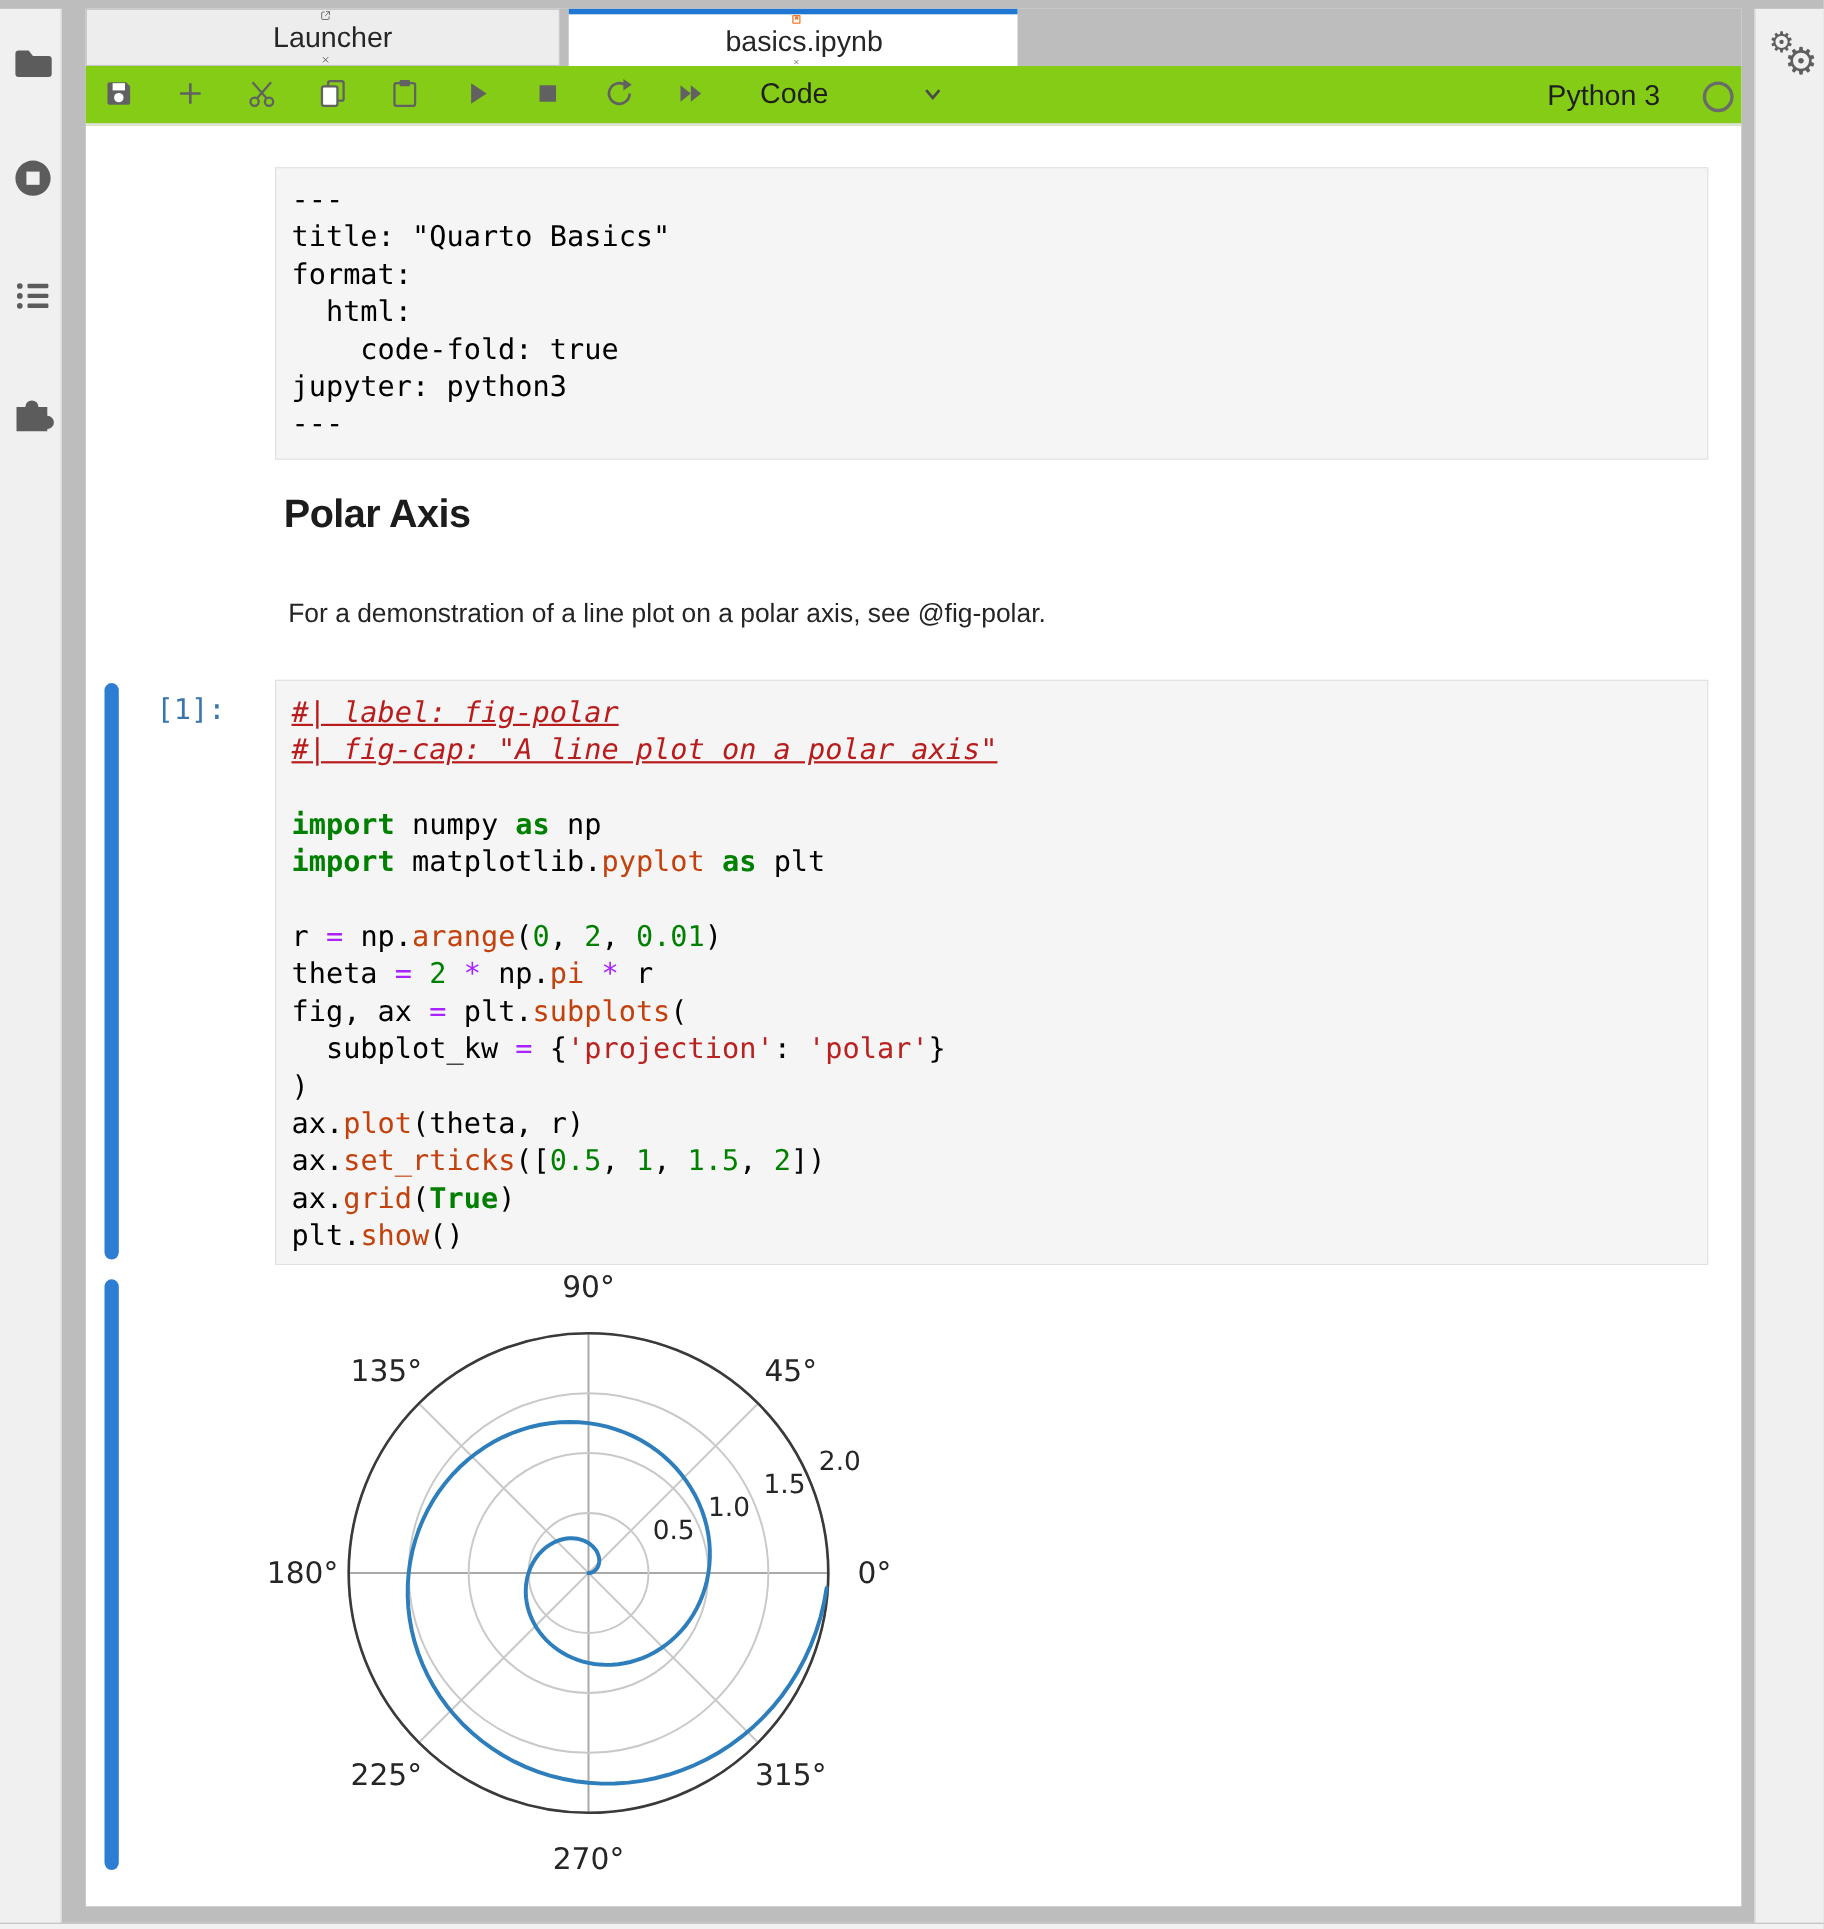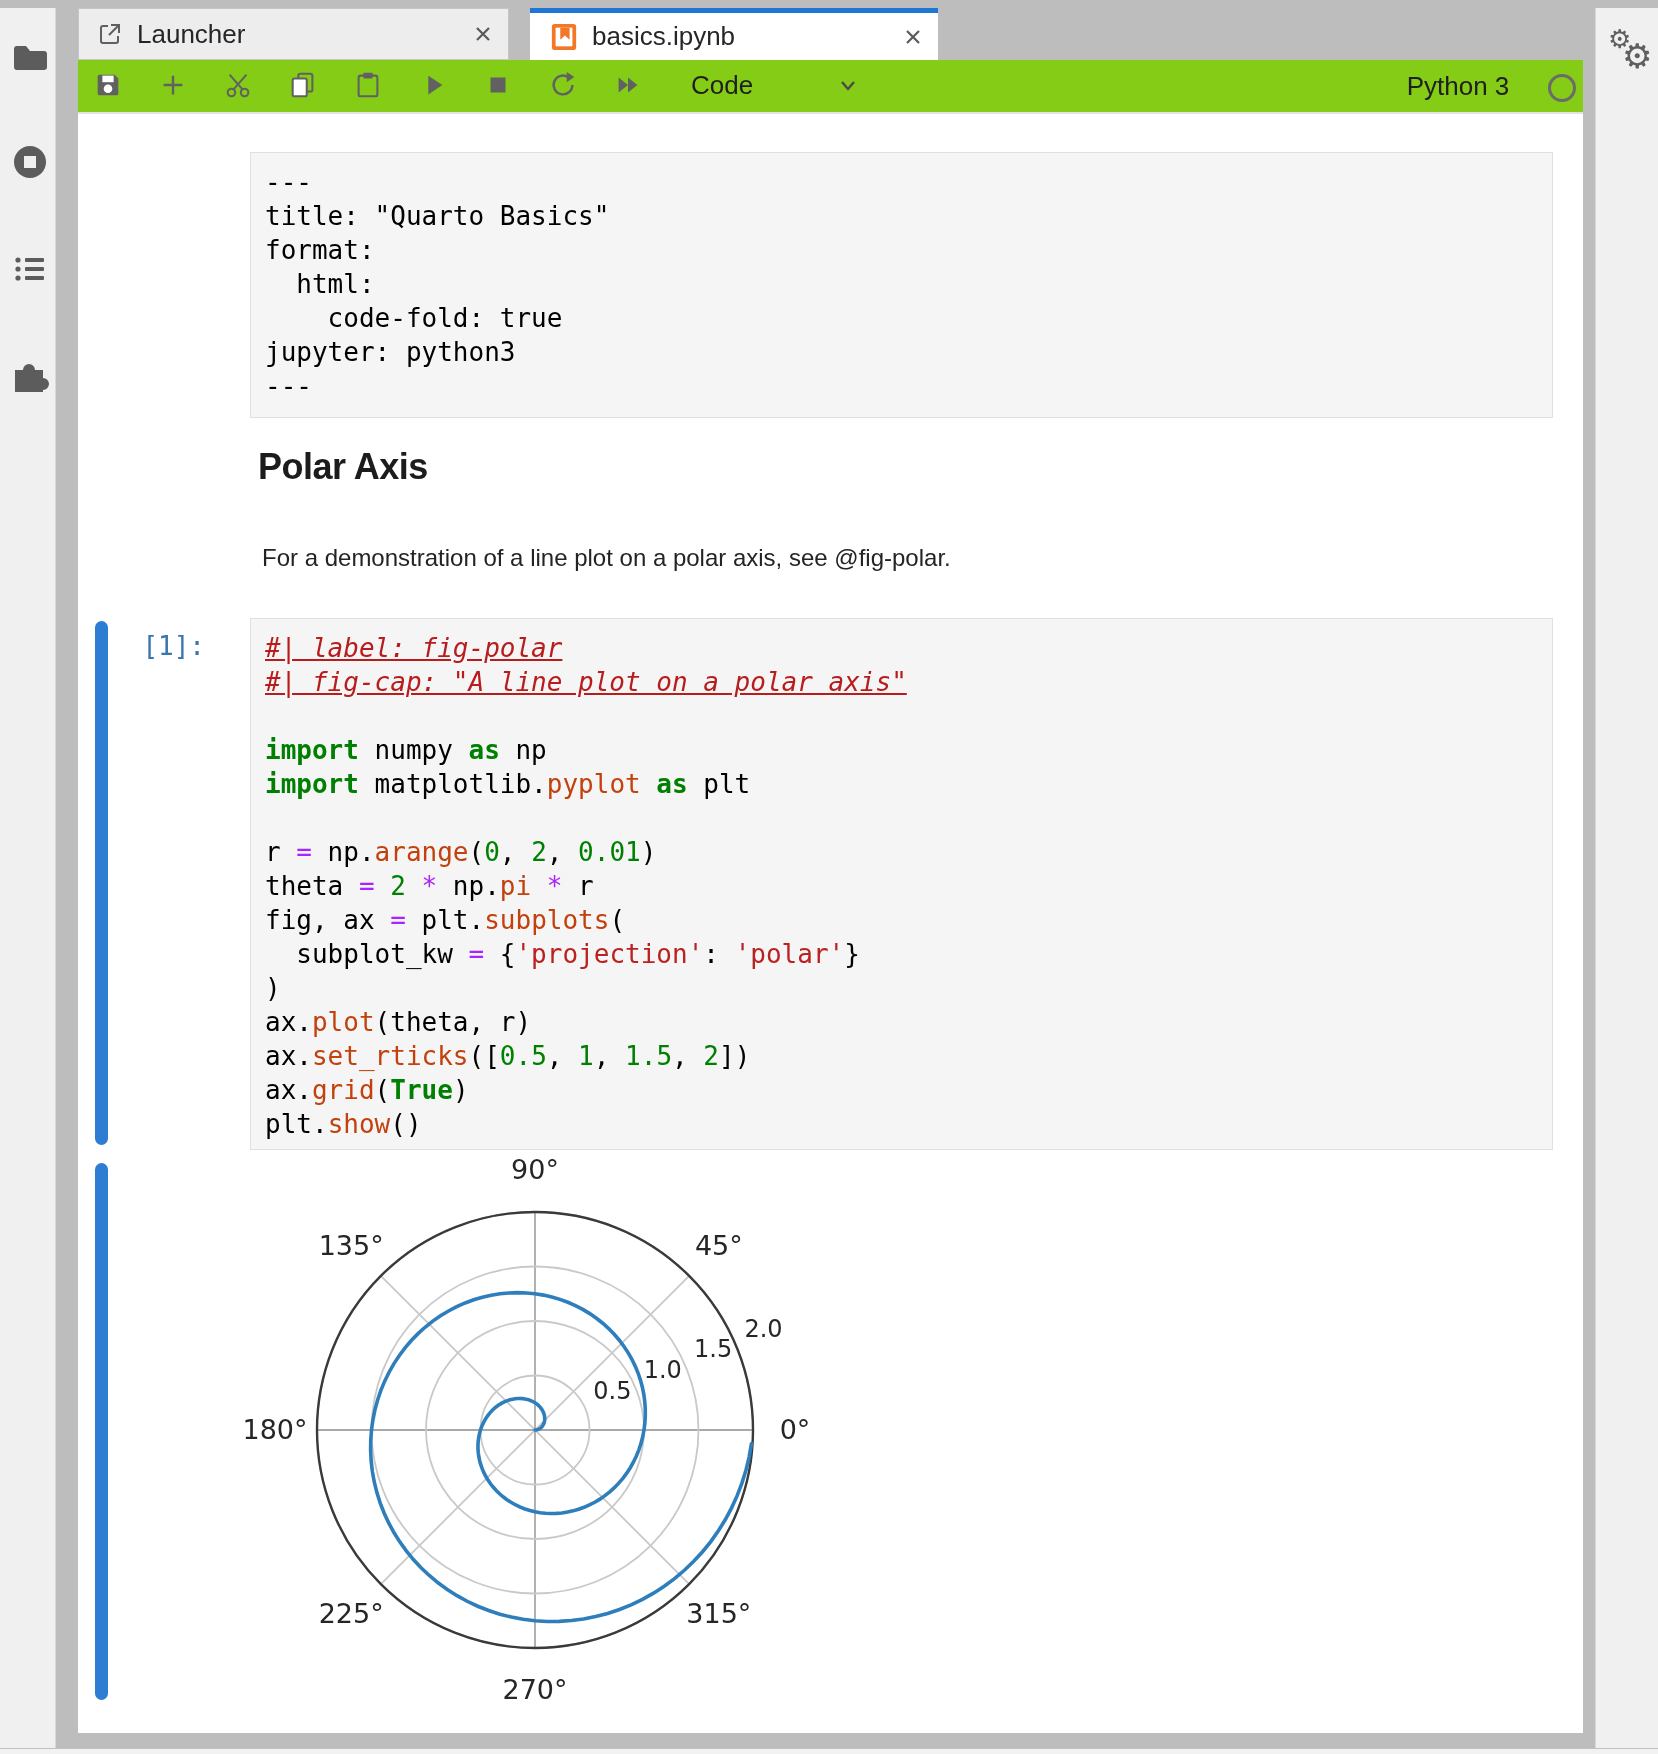--- a/index.html
+++ b/index.html
@@ -9,23 +9,23 @@
     font-family:"Liberation Sans",sans-serif;
     -webkit-font-smoothing:antialiased;
   }
   .abs{position:absolute;}
   
   .left-sidebar{left:0;top:8px;width:55px;height:1740px;background:#f0f0f0;border-right:1px solid #d8d8d8;}
   .side-icon{position:absolute;left:10px;width:40px;height:40px;cursor:pointer;}
   
   .main-panel{left:78px;top:8px;width:1505px;height:1725px;background:#ffffff;}
   .tabbar{left:78px;top:8px;width:1505px;height:52px;background:#bdbdbd;}
-  .tab{position:absolute;top:0;height:52px;display:flex;align-items:center;box-sizing:border-box;cursor:pointer;}
+  .tab{position:absolute;top:0;height:52px;display:flex;align-items:center;box-sizing:border-box;cursor:pointer;flex-direction:column;}
   .tab-launcher{left:0;width:431px;background:#ededed;border:1px solid #c6c6c6;padding:0 14px 0 18px;}
-  .tab-active{left:452px;width:408px;background:#ffffff;border-top:5px solid #1f76d3;padding:0 14px 0 20px;}
+  .tab-active{left:439px;width:408px;background:#ffffff;border-top:5px solid #1f76d3;padding:0 14px 0 20px;}
   .tab-label{font-size:26px;color:#262626;margin-left:14px;white-space:nowrap;}
   .tab-spacer{flex:1;}
   .toolbar{left:78px;top:60px;width:1505px;height:52px;background:#84cc16;border-bottom:2px solid #e2e2e2;}
   .tb-row{position:absolute;left:14px;top:0;height:50px;display:flex;align-items:center;gap:33px;}
   .tb-btn{width:32px;height:32px;display:flex;align-items:center;justify-content:center;cursor:pointer;}
   .celltype{font-size:26px;color:#1f1f1f;margin-left:14px;cursor:pointer;}
   .tb-chevron{margin-left:46px;cursor:pointer;}
   .kernel-name{position:absolute;left:1250px;top:10px;width:260px;text-align:center;font-size:26px;color:#1f1f1f;line-height:32px;cursor:pointer;}
   .kernel-circle{position:absolute;left:1545px;top:71px;cursor:pointer;}
   

